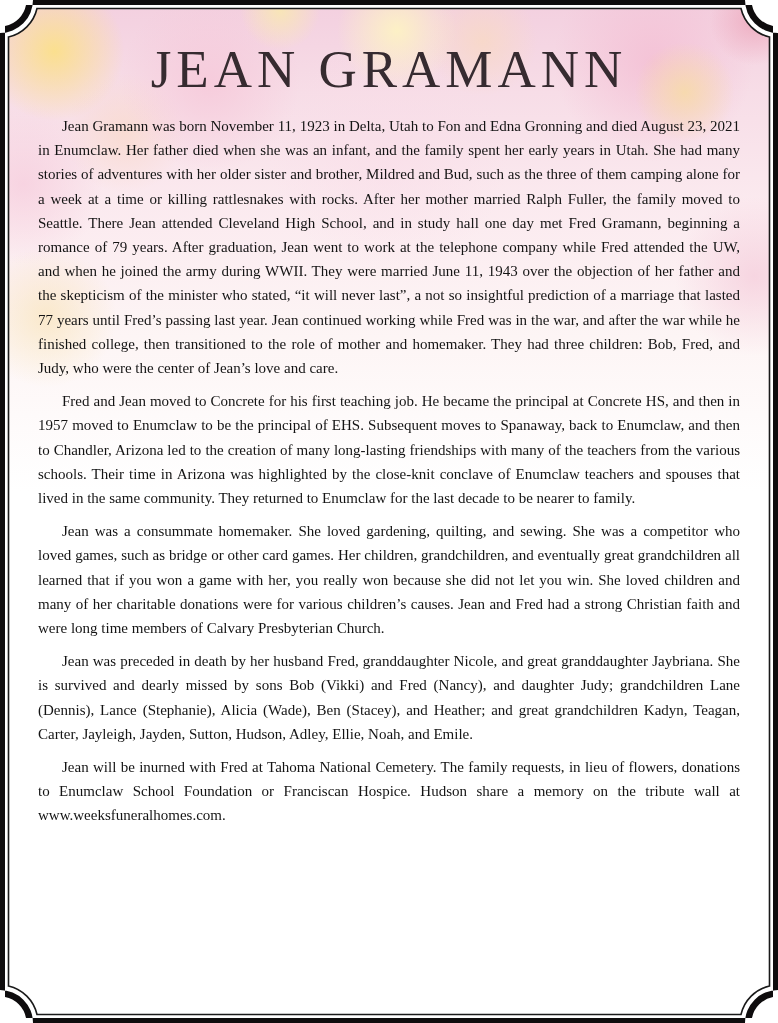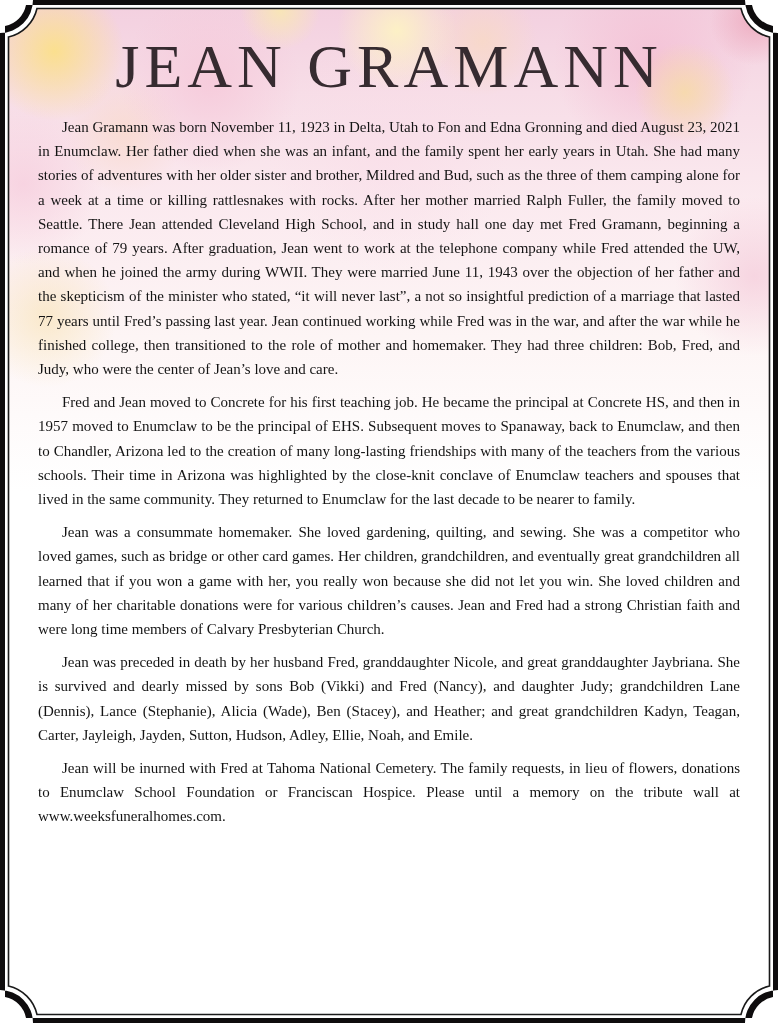--- a/index.html
+++ b/index.html
@@ -33,23 +33,23 @@
       linear-gradient(180deg, #f3cfdf 0%, #f7dde7 9%, #fbeaef 20%, #fdf5f5 33%, #ffffff 48%, #ffffff 100%);
   }
   .frame-svg { position: absolute; inset: 0; pointer-events: none; }
   .content {
     position: absolute;
     left: 9px; right: 9px; top: 9px; bottom: 9px;
     padding: 10px 29px 0 29px;
     box-sizing: border-box;
   }
   h1.obit-title {
-    margin: 16px 0 18px 0;
+    margin: 24px 0 18px 0;
     text-align: center;
-    font-size: 62px;
+    font-size: 53px;
     font-weight: 400;
     letter-spacing: 5px;
     color: #362b30;
     line-height: 1.0;
   }
   .obit-text p {
     margin: 0 0 9px 0;
     font-size: 15px;
     line-height: 24.2px;
     text-align: justify;
@@ -84,17 +84,17 @@
       M 37 8.5 H 741 A 38 38 0 0 0 769.5 37 V 986 A 38 38 0 0 0 741 1014.5 H 37 A 38 38 0 0 0 8.5 986 V 37 A 38 38 0 0 0 37 8.5 Z"></path>
   </svg>
 
   <div class="content">
     <h1 class="obit-title">JEAN GRAMANN</h1>
     <div class="obit-text">
       <p>Jean Gramann was born November 11, 1923 in Delta, Utah to Fon and Edna Gronning and died August 23, 2021 in Enumclaw. Her father died when she was an infant, and the family spent her early years in Utah. She had many stories of adventures with her older sister and brother, Mildred and Bud, such as the three of them camping alone for a week at a time or killing rattlesnakes with rocks. After her mother married Ralph Fuller, the family moved to Seattle. There Jean attended Cleveland High School, and in study hall one day met Fred Gramann, beginning a romance of 79 years. After graduation, Jean went to work at the telephone company while Fred attended the UW, and when he joined the army during WWII. They were married June 11, 1943 over the objection of her father and the skepticism of the minister who stated, “it will never last”, a not so insightful prediction of a marriage that lasted 77 years until Fred’s passing last year. Jean continued working while Fred was in the war, and after the war while he finished college, then transitioned to the role of mother and homemaker. They had three children: Bob, Fred, and Judy, who were the center of Jean’s love and care.</p>
       <p>Fred and Jean moved to Concrete for his first teaching job. He became the principal at Concrete HS, and then in 1957 moved to Enumclaw to be the principal of EHS. Subsequent moves to Spanaway, back to Enumclaw, and then to Chandler, Arizona led to the creation of many long-lasting friendships with many of the teachers from the various schools. Their time in Arizona was highlighted by the close-knit conclave of Enumclaw teachers and spouses that lived in the same community. They returned to Enumclaw for the last decade to be nearer to family.</p>
       <p>Jean was a consummate homemaker. She loved gardening, quilting, and sewing. She was a competitor who loved games, such as bridge or other card games. Her children, grandchildren, and eventually great grandchildren all learned that if you won a game with her, you really won because she did not let you win. She loved children and many of her charitable donations were for various children’s causes. Jean and Fred had a strong Christian faith and were long time members of Calvary Presbyterian Church.</p>
       <p>Jean was preceded in death by her husband Fred, granddaughter Nicole, and great granddaughter Jaybriana. She is survived and dearly missed by sons Bob (Vikki) and Fred (Nancy), and daughter Judy; grandchildren Lane (Dennis), Lance (Stephanie), Alicia (Wade), Ben (Stacey), and Heather; and great grandchildren Kadyn, Teagan, Carter, Jayleigh, Jayden, Sutton, Hudson, Adley, Ellie, Noah, and Emile.</p>
-      <p>Jean will be inurned with Fred at Tahoma National Cemetery. The family requests, in lieu of flowers, donations to Enumclaw School Foundation or Franciscan Hospice. Please until a memory on the tribute wall at www.weeksfuneralhomes.com.</p>
+      <p>Jean will be inurned with Fred at Tahoma National Cemetery. The family requests, in lieu of flowers, donations to Enumclaw School Foundation or Franciscan Hospice. Hudson share a memory on the tribute wall at www.weeksfuneralhomes.com.</p>
     </div>
   </div>
 
 </div>
 
 </body></html>

